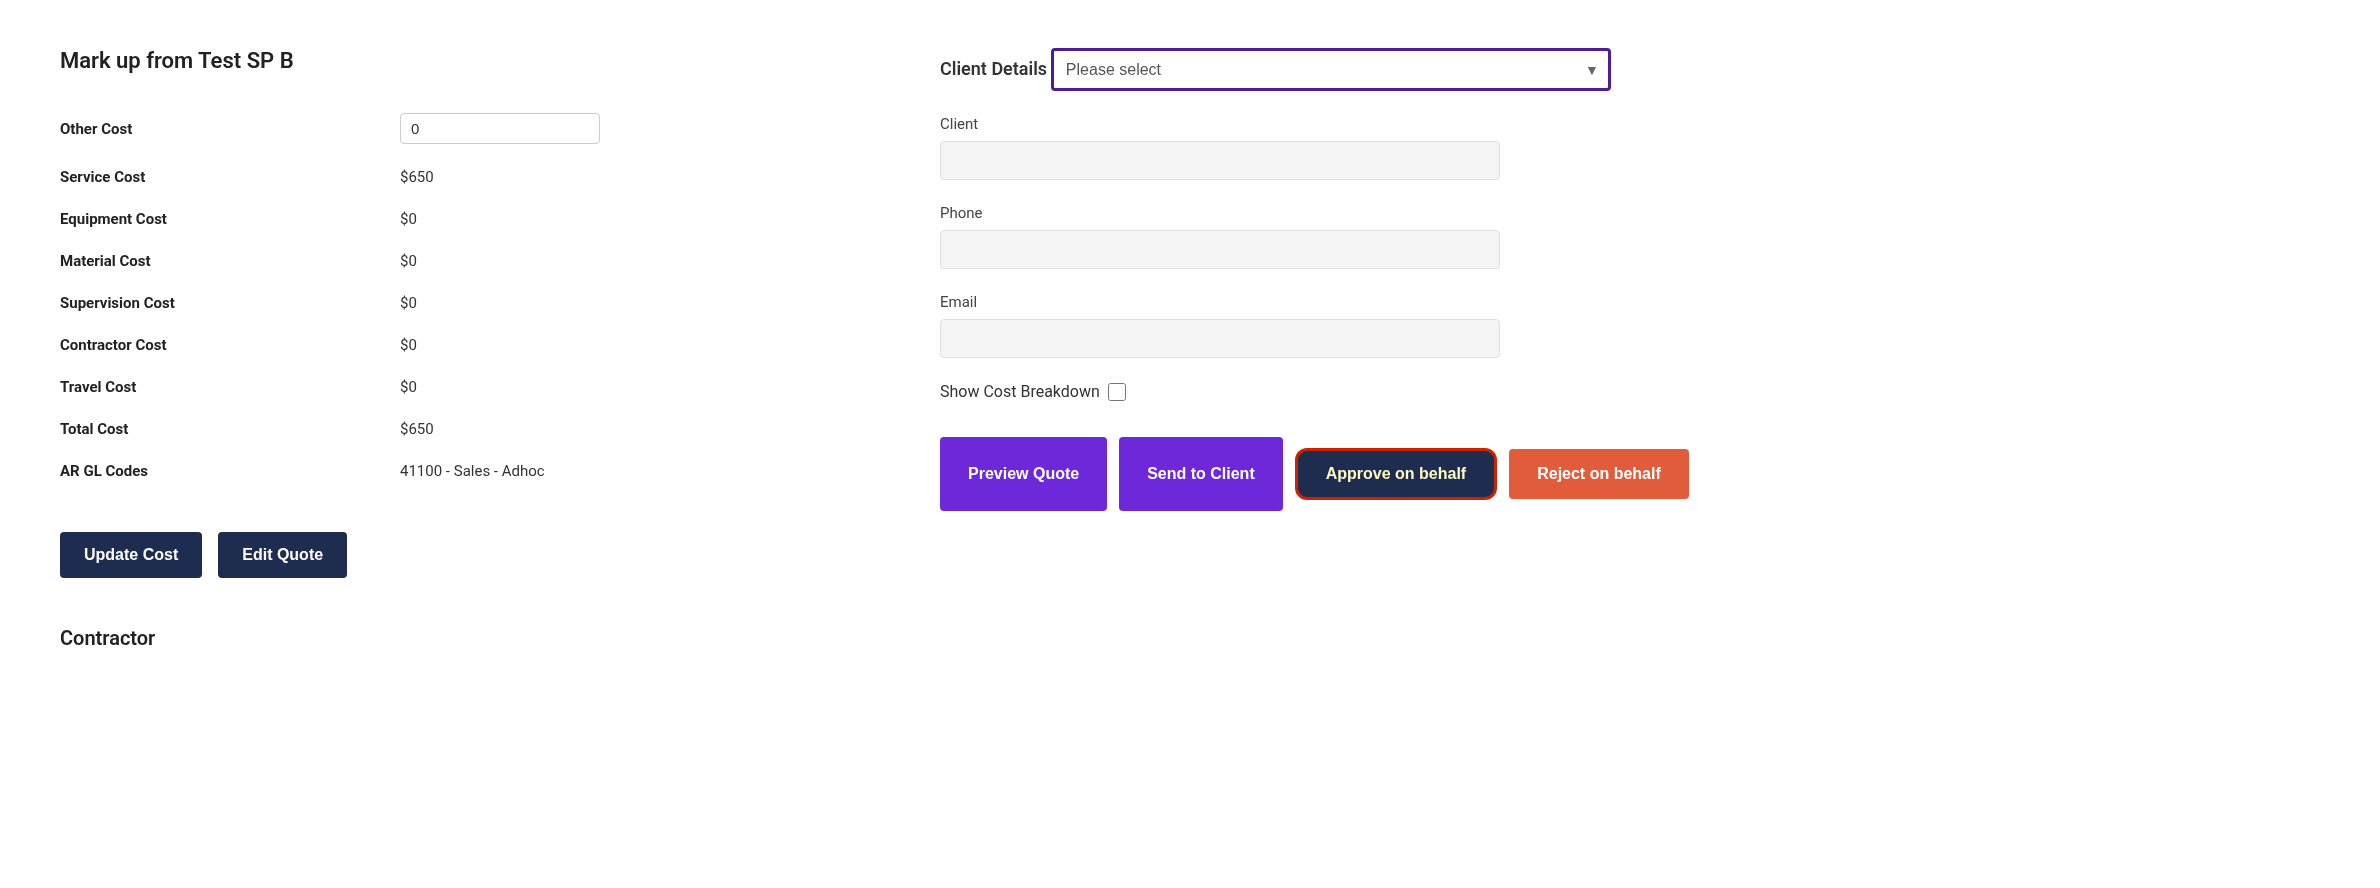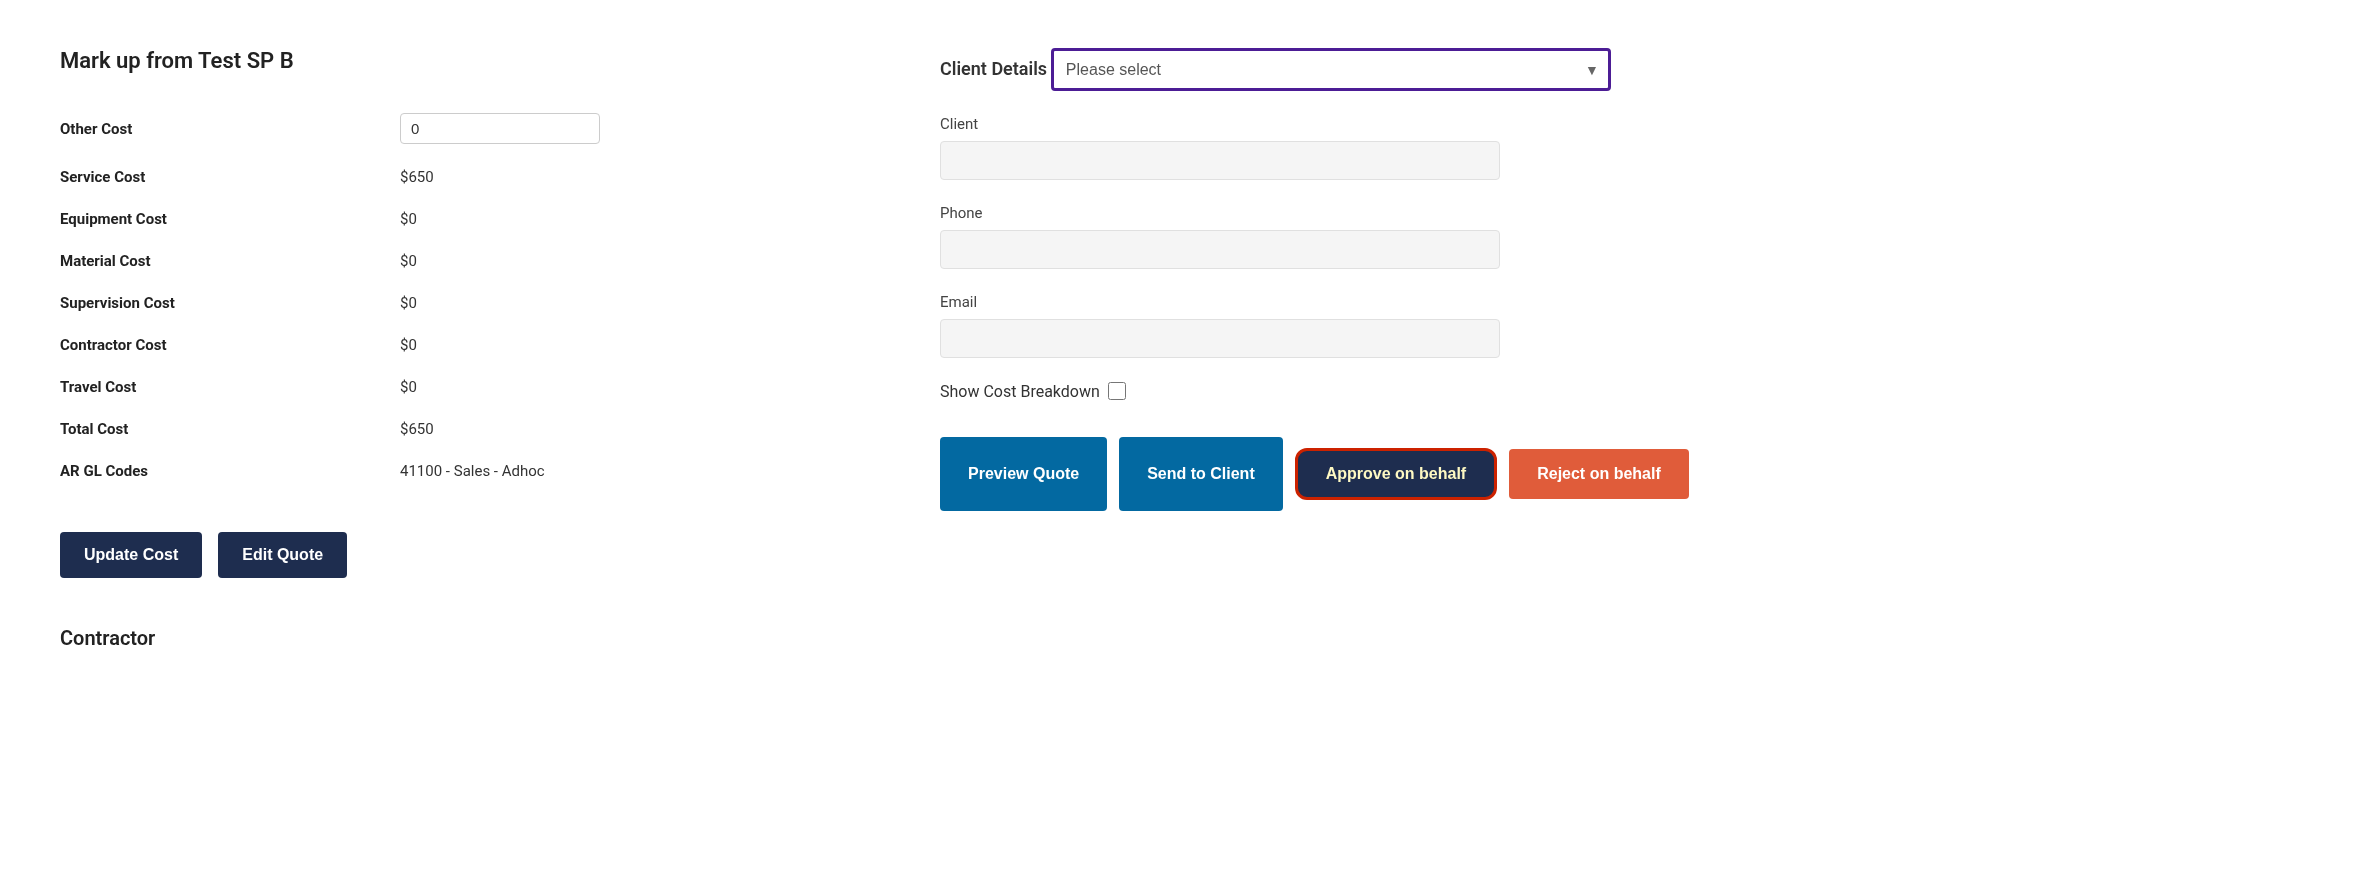--- a/index.html
+++ b/index.html
@@ -124,42 +124,42 @@
       width: 560px;
       border: 1px solid #e0e0e0;
       border-radius: 4px;
       padding: 10px 12px;
       font-size: 15px;
       background: #f5f5f5;
       color: #888;
     }
     .checkbox-row {
       display: flex;
-      align-items: flex-start;
+      align-items: center;
       gap: 8px;
       margin-bottom: 36px;
       margin-top: 8px;
     }
     .checkbox-row label {
       font-size: 16px;
       color: #333;
     }
     .checkbox-row input[type="checkbox"] {
       width: 18px;
       height: 18px;
       cursor: pointer;
     }
     .quote-buttons {
       display: flex;
       gap: 12px;
       align-items: center;
       flex-wrap: wrap;
     }
     .btn-quote {
-      background-color: #0369a1;
+      background-color: #6d28d9;
       color: #fff;
       border: none;
       border-radius: 4px;
       padding: 28px 28px;
       font-size: 16px;
       font-weight: 600;
       cursor: pointer;
       white-space: nowrap;
     }
     .btn-approve {

